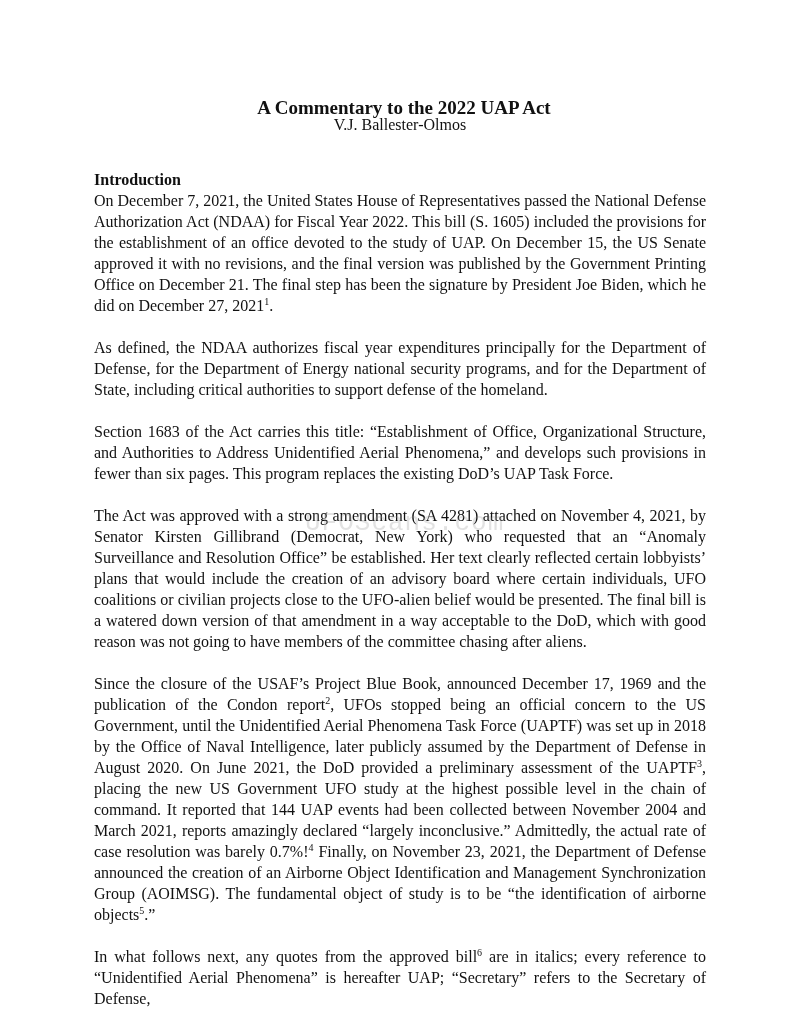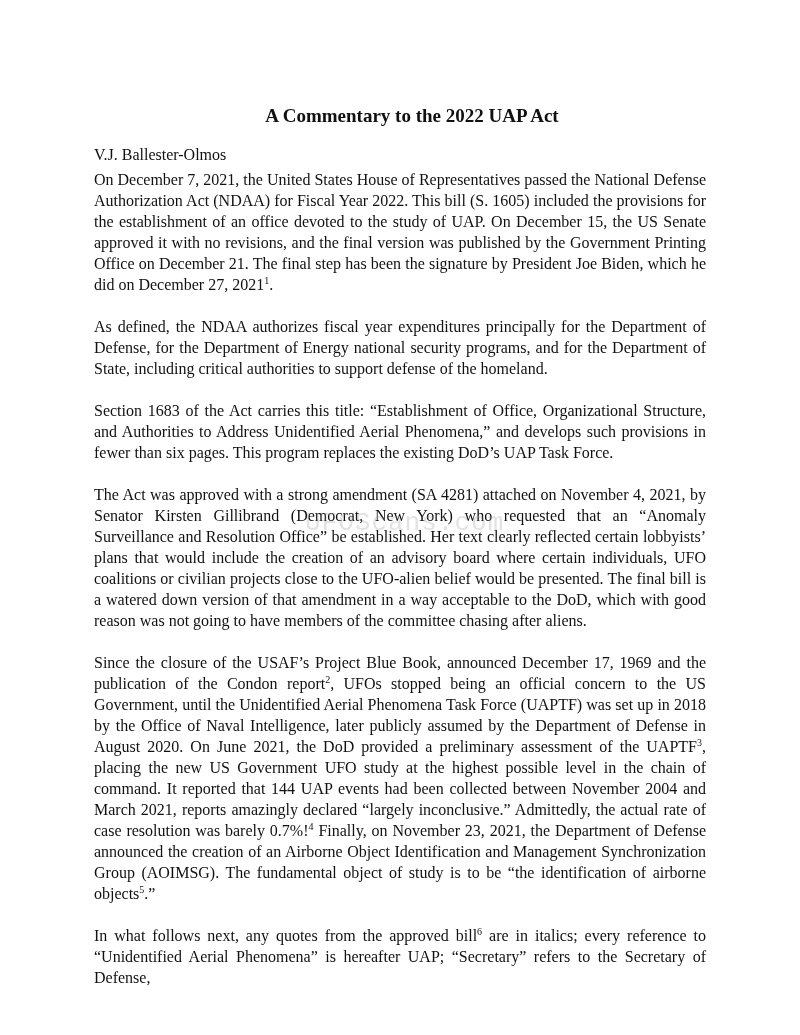--- a/index.html
+++ b/index.html
@@ -23,28 +23,28 @@
     }
     .title {
       position: absolute;
       left: 0;
       width: 612px;
       top: 92px;
       text-align: center;
       font-weight: bold;
       font-size: 19px;
       line-height: 24px;
-      margin: 12px;
+      margin: 4px;
     }
     .author {
       position: absolute;
       left: 0;
       width: 612px;
-      top: 144px;
-      text-align: left;
+      top: 114px;
+      text-align: center;
       font-size: 16px;
       line-height: 21px;
       margin: 0;
     }
     .body-text {
       position: absolute;
       left: 0;
       top: 169px;
       width: 612px;
       font-size: 16px;
@@ -82,20 +82,21 @@
     }
   </style>
 </head>
 <body>
 
 <div class="page">
   <h1 class="title">A Commentary to the 2022 UAP Act</h1>
   <div class="author">V.J. Ballester-Olmos</div>
 
   <div class="body-text">
+    <div class="heading">Introduction</div>
 
     <p class="para first"><span>On December 7, 2021, the United States House of Representatives passed the National Defense Authorization Act (NDAA) for Fiscal Year 2022. This bill (S. 1605) included the provisions for the establishment of an office devoted to the study of UAP. On December 15, the US Senate approved it with no revisions, and the final version was published by the Government Printing Office on December 21. The final step has been the signature by President Joe Biden, which he did on December 27, 2021</span><sup>1</sup><span>.</span></p>
 
     <p class="para">As defined, the NDAA authorizes fiscal year expenditures principally for the Department of Defense, for the Department of Energy national security programs, and for the Department of State, including critical authorities to support defense of the homeland.</p>
 
     <p class="para">Section 1683 of the Act carries this title: “Establishment of Office, Organizational Structure, and Authorities to Address Unidentified Aerial Phenomena,” and develops such provisions in fewer than six pages. This program replaces the existing DoD’s UAP Task Force.</p>
 
     <p class="para">The Act was approved with a strong amendment (SA 4281) attached on November 4, 2021, by Senator Kirsten Gillibrand (Democrat, New York) who requested that an “Anomaly Surveillance and Resolution Office” be established. Her text clearly reflected certain lobbyists’ plans that would include the creation of an advisory board where certain individuals, UFO coalitions or civilian projects close to the UFO-alien belief would be presented. The final bill is a watered down version of that amendment in a way acceptable to the DoD, which with good reason was not going to have members of the committee chasing after aliens.</p>
 
     <p class="para"><span>Since the closure of the USAF’s Project Blue Book, announced December 17, 1969 and the publication of the Condon report</span><sup>2</sup><span>, UFOs stopped being an official concern to the US Government, until the Unidentified Aerial Phenomena Task Force (UAPTF) was set up in 2018 by the Office of Naval Intelligence, later publicly assumed by the Department of Defense in August 2020. On June 2021, the DoD provided a preliminary assessment of the UAPTF</span><sup>3</sup><span>, placing the new US Government UFO study at the highest possible level in the chain of command. It reported that 144 UAP events had been collected between November 2004 and March 2021, reports amazingly declared “largely inconclusive.” Admittedly, the actual rate of case resolution was barely 0.7%!</span><sup>4</sup><span> Finally, on November 23, 2021, the Department of Defense announced the creation of an Airborne Object Identification and Management Synchronization Group (AOIMSG). The fundamental object of study is to be “the identification of airborne objects</span><sup>5</sup><span>.”</span></p>

